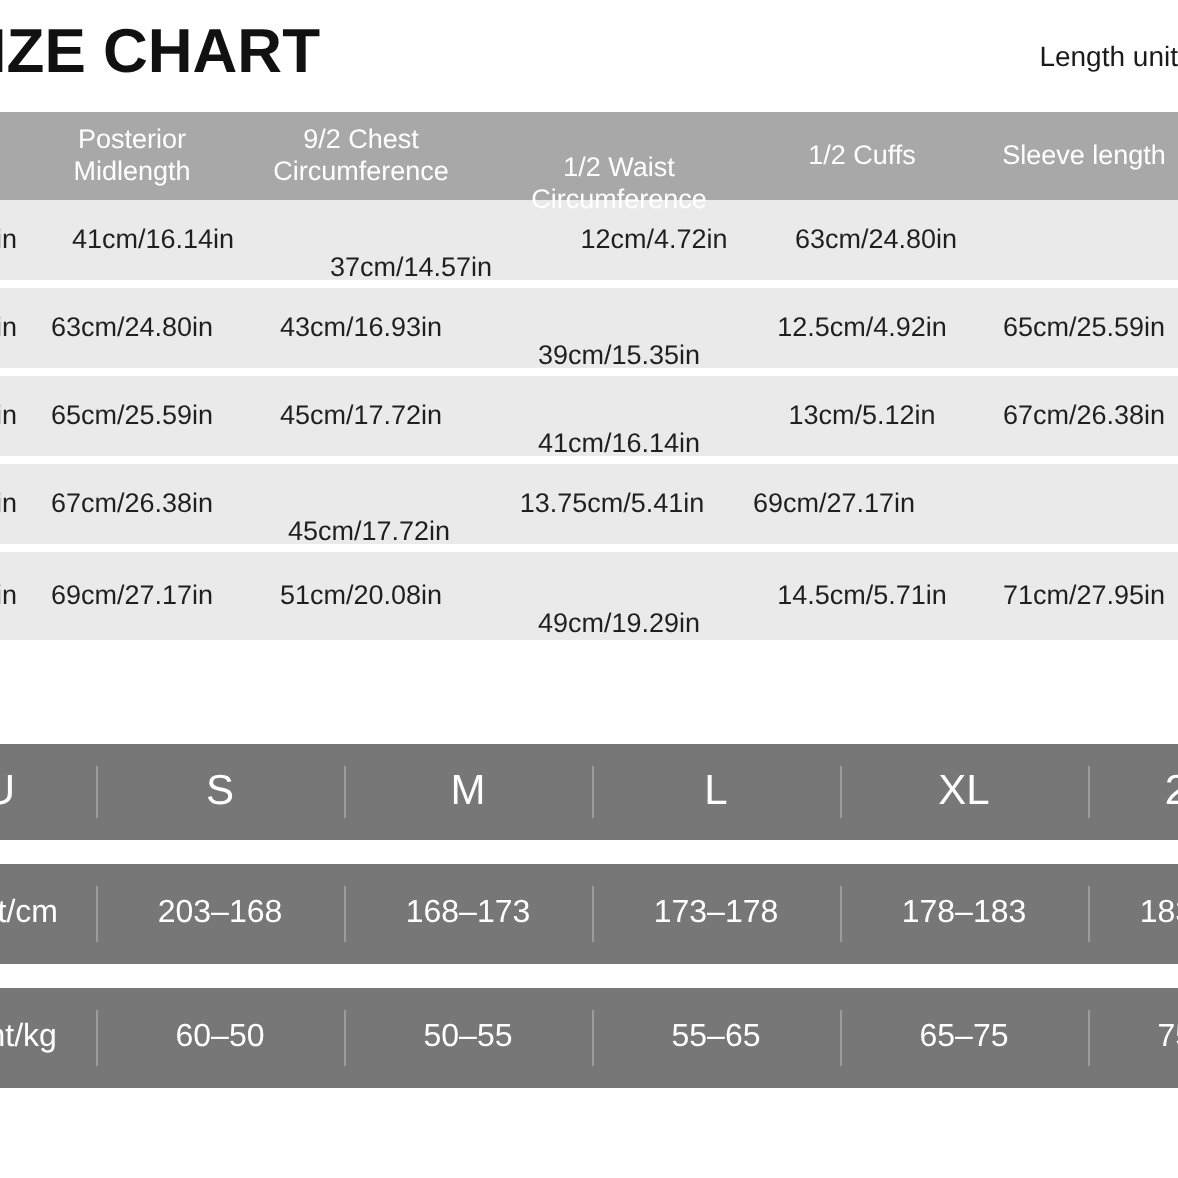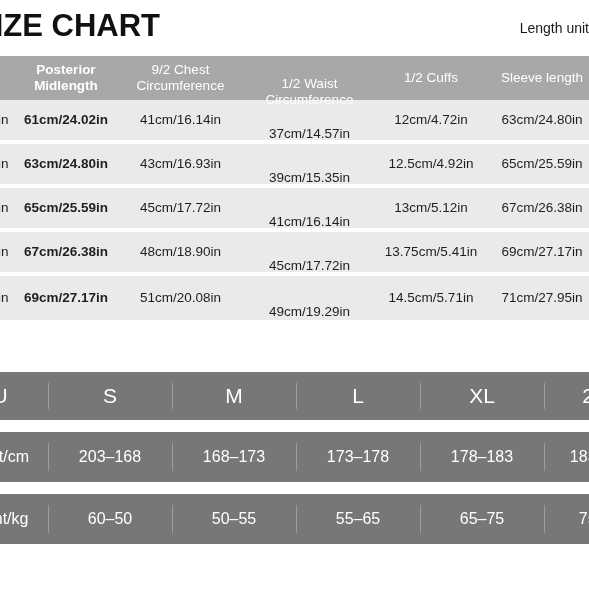--- a/index.html
+++ b/index.html
@@ -87,21 +87,21 @@
   .meas-head .meas-cell {
     color: #ffffff;
     font-size: 13.5px;
   }
   .meas-body-row .meas-cell {
     color: #1f1f1f;
     font-size: 13.5px;
   }
   
   .c0 { width: 92px; }
-  .c1 { width: 104px; font-weight: bold; }
+  .c1 { width: 104px; }
   .c2 { width: 125px; }
   .c3 { width: 133px; margin-top: 27px; }
   .c4 { width: 110px; }
   .c5 { width: 112px; }
 
   
   .bands {
     position: absolute;
     left: -62px;
     top: 372px;
@@ -169,21 +169,20 @@
       <div class="meas-cell c1">Posterior Midlength</div>
       <div class="meas-cell c2">9/2 Chest Circumference</div>
       <div class="meas-cell c3">1/2 Waist Circumference</div>
       <div class="meas-cell c4">1/2 Cuffs</div>
       <div class="meas-cell c5">Sleeve length</div>
 
     </div>
 
     <div class="meas-row meas-body-row">
       <div class="meas-cell c0">43cm/16.93in</div>
-      <div class="meas-cell c1">61cm/24.02in</div>
       <div class="meas-cell c2">41cm/16.14in</div>
       <div class="meas-cell c3">37cm/14.57in</div>
       <div class="meas-cell c4">12cm/4.72in</div>
       <div class="meas-cell c5">63cm/24.80in</div>
 
     </div>
 
     <div class="meas-row meas-body-row">
       <div class="meas-cell c0">45cm/17.72in</div>
       <div class="meas-cell c1">63cm/24.80in</div>
@@ -200,21 +199,20 @@
       <div class="meas-cell c2">45cm/17.72in</div>
       <div class="meas-cell c3">41cm/16.14in</div>
       <div class="meas-cell c4">13cm/5.12in</div>
       <div class="meas-cell c5">67cm/26.38in</div>
 
     </div>
 
     <div class="meas-row meas-body-row">
       <div class="meas-cell c0">49cm/19.29in</div>
       <div class="meas-cell c1">67cm/26.38in</div>
-      <div class="meas-cell c2">48cm/18.90in</div>
       <div class="meas-cell c3">45cm/17.72in</div>
       <div class="meas-cell c4">13.75cm/5.41in</div>
       <div class="meas-cell c5">69cm/27.17in</div>
 
     </div>
 
     <div class="meas-row meas-body-row last">
       <div class="meas-cell c0">51cm/20.08in</div>
       <div class="meas-cell c1">69cm/27.17in</div>
       <div class="meas-cell c2">51cm/20.08in</div>

